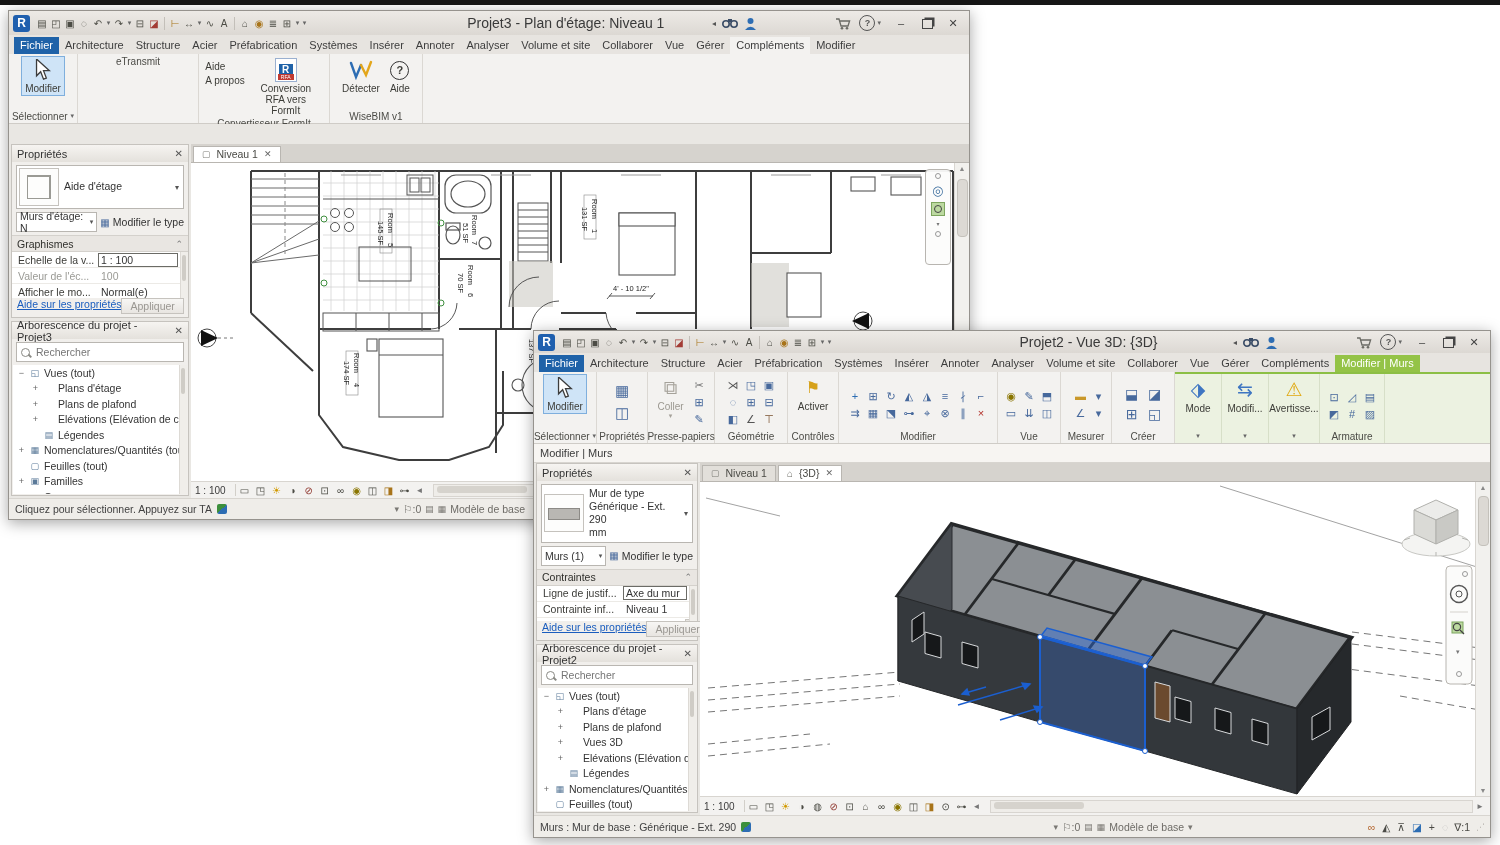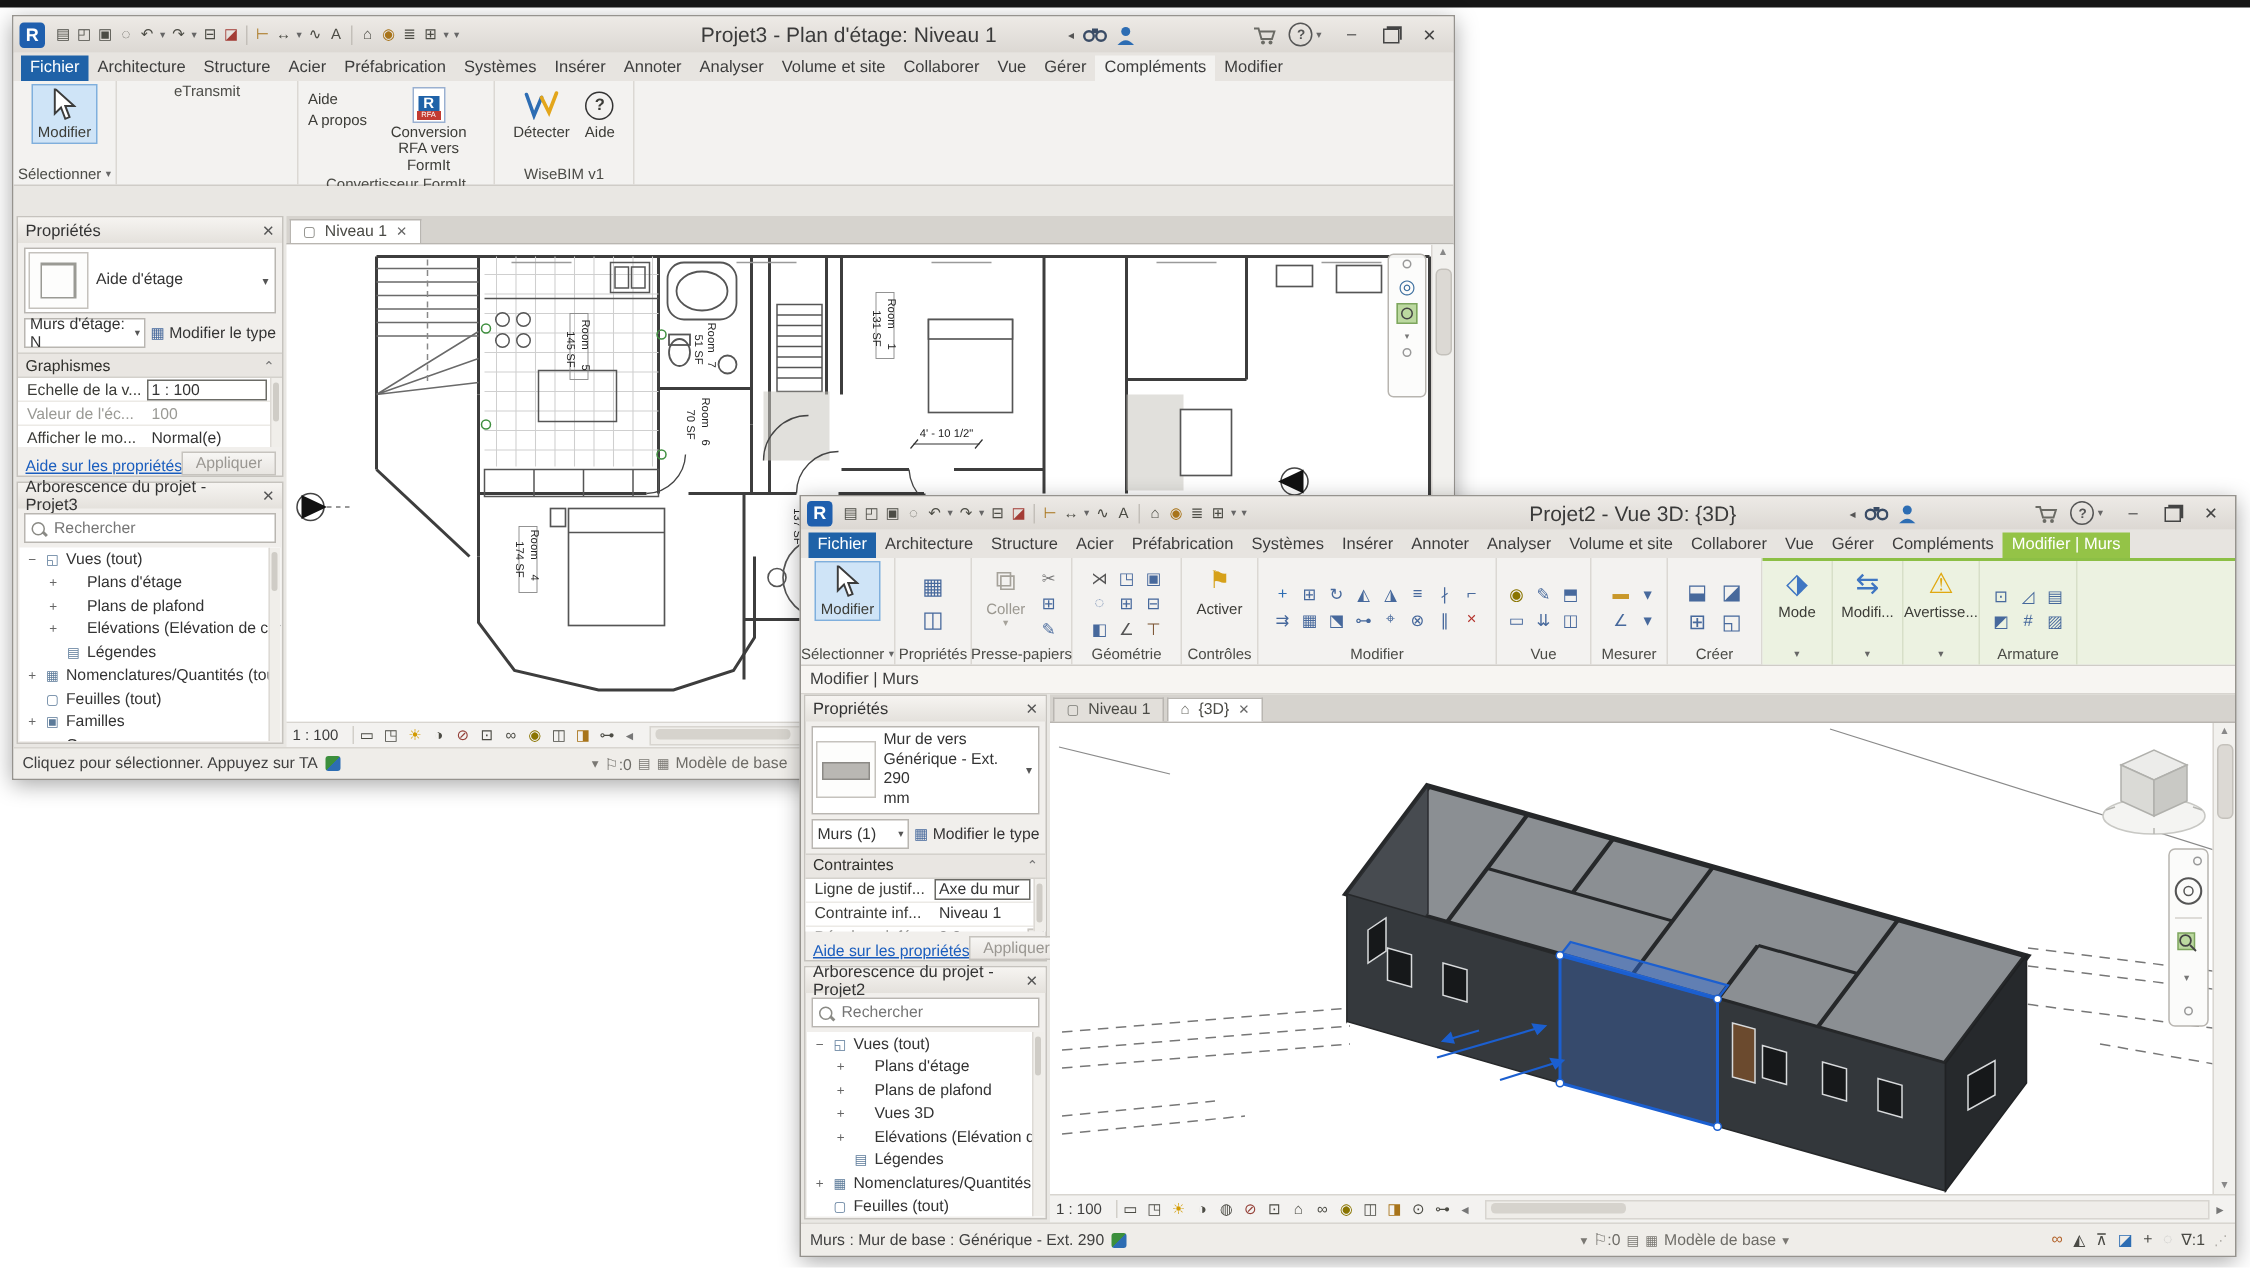--- a/index.html
+++ b/index.html
@@ -74,21 +74,21 @@
   .prows{background:#fff;flex:1;min-height:0;position:relative;overflow:hidden}
   .prow{display:grid;grid-template-columns:86px 1fr 10px;height:15px;align-items:center;border-bottom:1px solid #eceae6;font-size:10.5px}
   .prow .plab{padding-left:6px;color:#3c3c38;white-space:nowrap;overflow:hidden}
   .prow .pval{border:1px solid transparent;padding:0 2px;height:12px;line-height:12px;white-space:nowrap;overflow:hidden}
   .prow.boxed .pval{border-color:#6b6b66;background:#fff}
   .prow.dim .pval{color:#9a9a95}
   .prow.dim .plab{color:#9a9a95}
   .prow .more{width:9px;height:11px;background:#e8e6e2;border:1px solid #c9c6c1;justify-self:end;margin-right:1px}
   .minivs{position:absolute;right:0;top:0;bottom:0;width:7px;background:#f0eeea;border-left:1px solid #dddad5}
   .minivs::before{content:"";position:absolute;top:3px;left:1px;width:4px;height:26px;background:#cfccc6;border-radius:2px}
-  .pfoot{height:19px;display:flex;align-items:flex-end;padding:0 5px;font-size:10.5px;flex:none}
+  .pfoot{height:19px;display:flex;align-items:flex-start;padding:0 5px;font-size:10.5px;flex:none}
   .plink{color:#1a5dbe;text-decoration:underline;white-space:nowrap}
   .applybtn{margin-left:auto;background:linear-gradient(#f7f6f4,#e8e5e1);border:1px solid #c6c3be;color:#9a9792;font-size:10.5px;padding:1px 8px}
   .searchrow{display:flex;align-items:center;margin:3px 4px;background:#fff;border:1px solid #b9b6b1;height:18px;padding:0 4px;gap:4px;flex:none}
   .mag{width:7px;height:7px;border:1.4px solid #8a8a85;border-radius:50%;position:relative;flex:none}
   .mag::after{content:"";position:absolute;left:6px;top:6px;width:4px;height:1.5px;background:#8a8a85;transform:rotate(45deg)}
   .searchrow input{border:none;outline:none;font-size:10.5px;flex:1;min-width:0;font-family:inherit;color:#444;background:transparent}
   .tree{background:#fff;flex:1;margin:0 1px 1px;position:relative;overflow:hidden}
   .trow{display:flex;align-items:center;height:15.5px;font-size:10.5px;gap:3px;padding-left:4px;white-space:nowrap}
   .trow .tpre{width:9px;text-align:center;color:#666;font-size:9px;flex:none}
   .trow .tico{width:12px;text-align:center;font-size:9px;color:#5b7a99;flex:none}
@@ -842,21 +842,21 @@
   <div class="main">
     <div class="dock">
       <div class="palette" style="height:176px;flex:none">
         <div class="phead">
             <span>Propriétés</span>
             <span class="x">✕</span>
           </div>
         <div class="typesel">
           <span class="tprev wall"></span>
           <span class="ttext">
-            <span>Mur de vers</span><br>
+            <span>Mur de type</span><br>
             <span>Générique - Ext. 290</span><br>
             <span>mm</span>
           </span>
           <span class="tcaret">▾</span>
         </div>
         <div class="selrow">
           <span class="seldrop">
               <span>Murs (1)</span>
               <span class="c">▾</span>
             </span>

